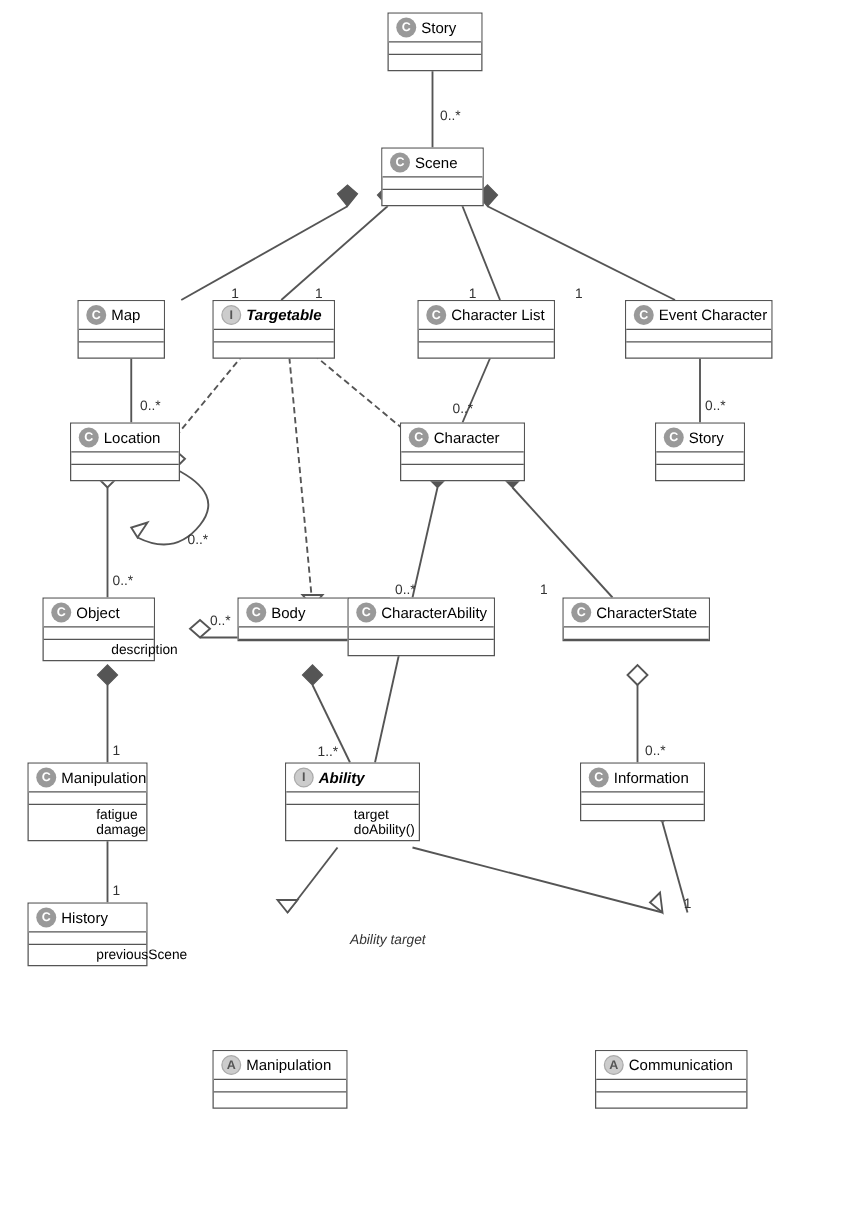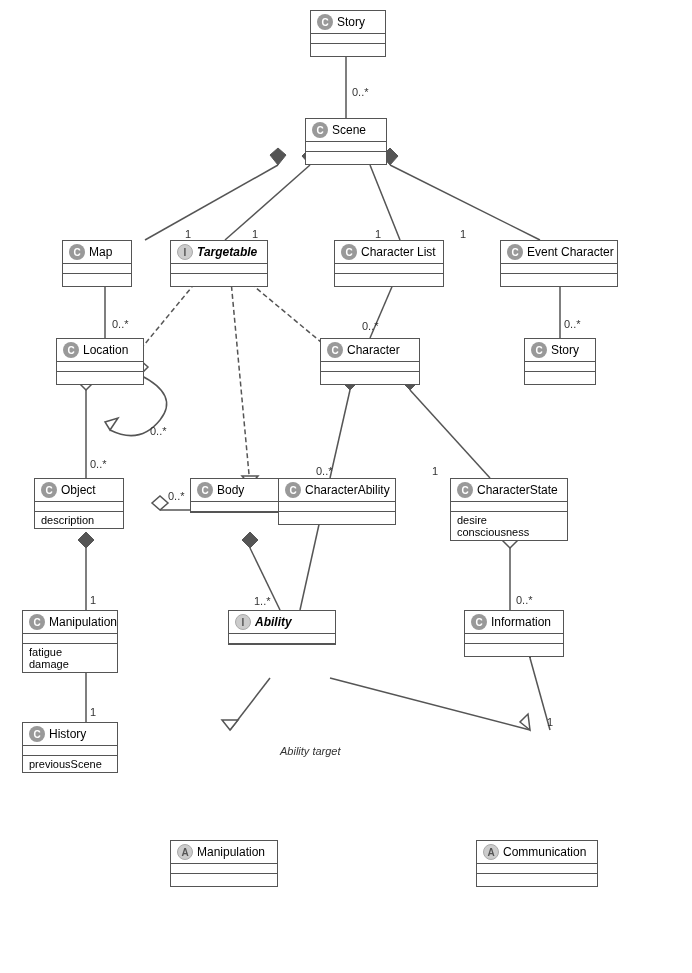--- a/index.html
+++ b/index.html
@@ -45,20 +45,21 @@
       font-size: 11px;
       min-height: 12px;
     }
     .uml-body-line {
       border-bottom: 1.5px solid #555;
       min-height: 10px;
     }
     .uml-body-attrs {
       font-size: 11px;
       padding: 2px 6px;
+      margin-left: 48px;
     }
     .circle-badge {
       display: inline-flex;
       align-items: center;
       justify-content: center;
       width: 16px;
       height: 16px;
       border-radius: 50%;
       background: #bbb;
       color: #fff;
@@ -299,38 +300,38 @@
     <div class="uml-body-line"></div>
     <div class="uml-body"></div>
   </div>
 
   <div class="uml-box" style="left:450px; top:478px; width:118px;">
     <div class="uml-header">
       <span class="circle-badge badge-c">C</span>
       <span class="class-name">CharacterState</span>
     </div>
     <div class="uml-body-line"></div>
-    <div class="uml-body-attrs">desire<br>consciousness</div>
   </div>
 
   <div class="uml-box" style="left:22px; top:610px; width:96px;">
     <div class="uml-header">
       <span class="circle-badge badge-c">C</span>
       <span class="class-name">Manipulation</span>
     </div>
     <div class="uml-body-line"></div>
     <div class="uml-body-attrs">fatigue<br>damage</div>
   </div>
 
   <div class="uml-box" style="left:228px; top:610px; width:108px;">
     <div class="uml-header">
       <span class="circle-badge badge-i">I</span>
       <span class="class-name class-name-italic">Ability</span>
     </div>
     <div class="uml-body-line"></div>
+    <div class="uml-body-attrs">target<br>doAbility()</div>
   </div>
 
   <div class="uml-box" style="left:464px; top:610px; width:100px;">
     <div class="uml-header">
       <span class="circle-badge badge-c">C</span>
       <span class="class-name">Information</span>
     </div>
     <div class="uml-body-line"></div>
     <div class="uml-body"></div>
   </div>

